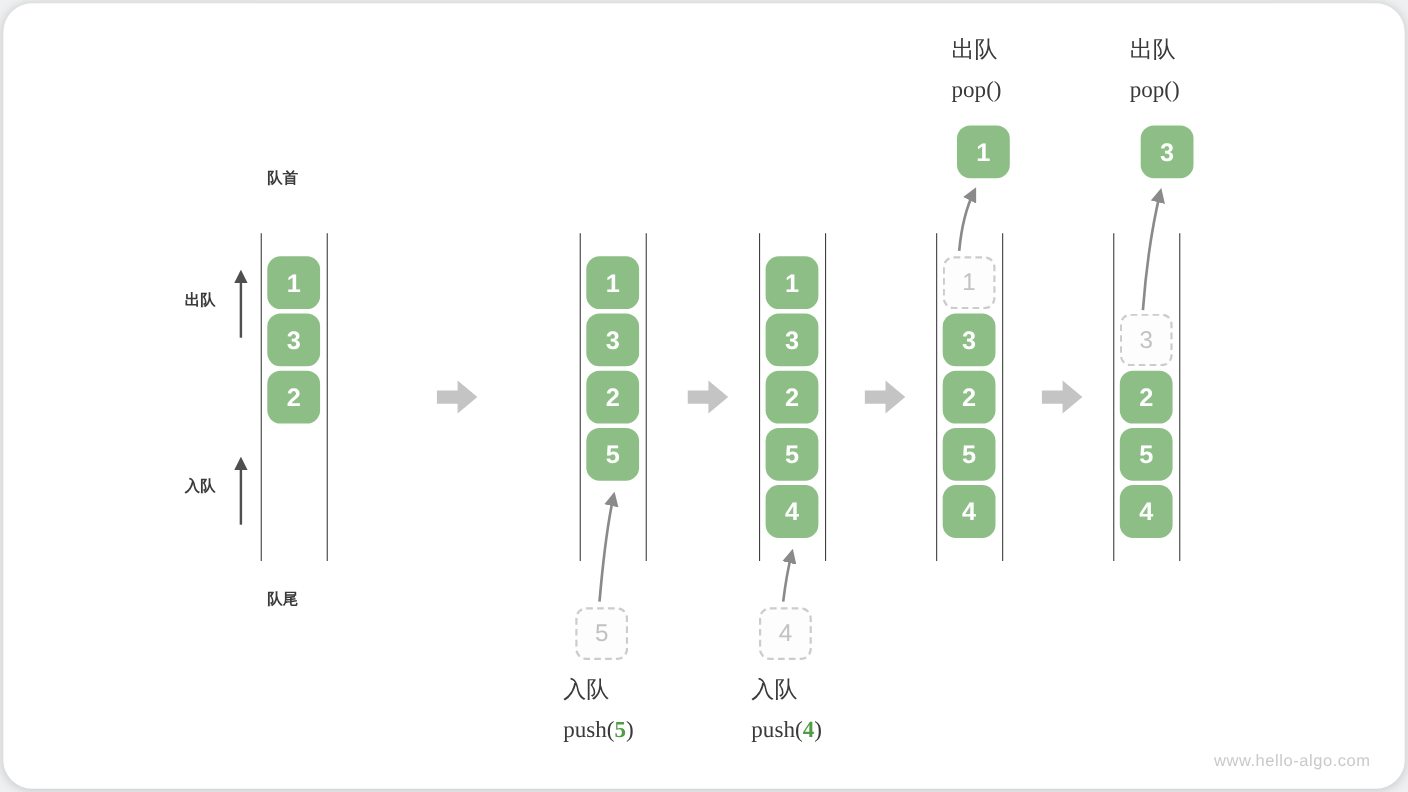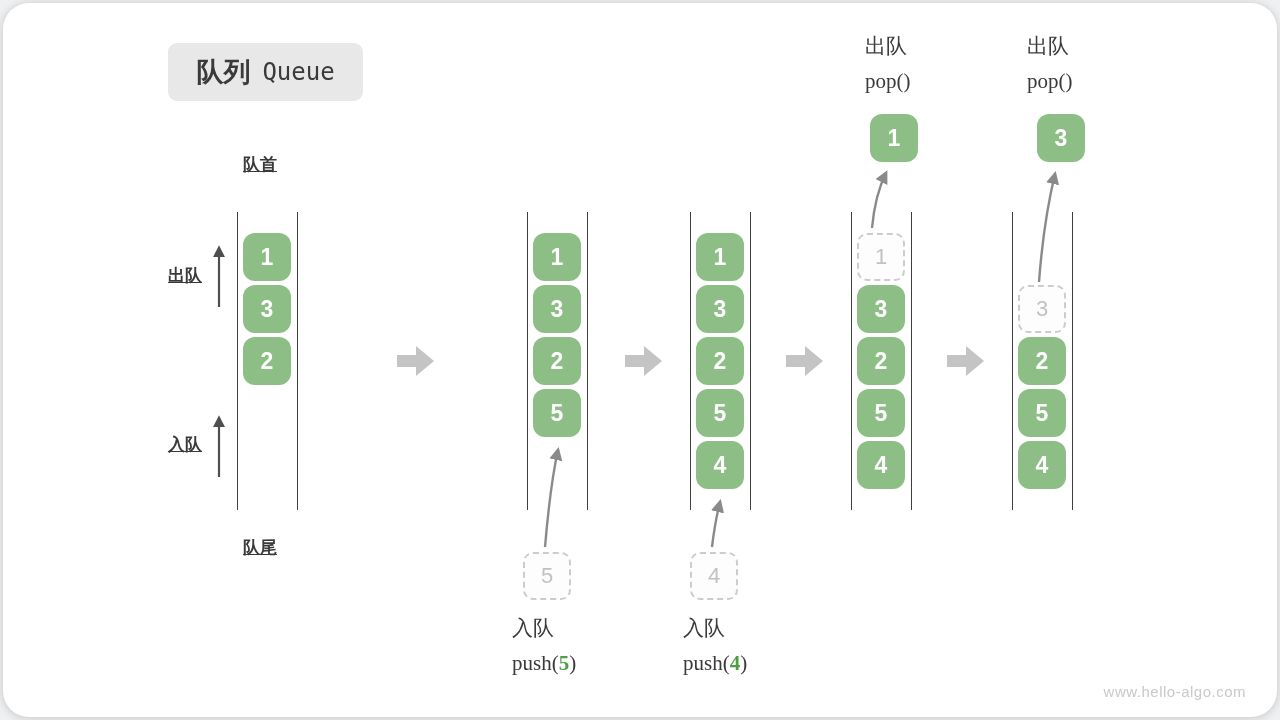--- a/index.html
+++ b/index.html
@@ -21,21 +21,21 @@
   .card{position:absolute;left:3px;top:3px;right:3px;bottom:3px;background:#ffffff;
         border-radius:26px;box-shadow:0 1px 10px rgba(0,0,0,.18);}
   .overlay{position:absolute;left:0;top:0;width:1280px;height:720px;pointer-events:none;}
 
   .title-badge{position:absolute;left:168px;top:43px;width:195px;height:58px;
         background:var(--badge-bg);border-radius:9px;display:flex;align-items:center;
         justify-content:center;gap:12px;}
   .title-zh{font-size:27px;font-weight:700;color:var(--ink);}
   .title-en{font-size:24px;font-family:"DejaVu Sans Mono",monospace;color:var(--ink);}
 
-  .zh-label{position:absolute;font-size:17px;font-weight:700;color:var(--ink);white-space:nowrap;text-decoration:underline;}
+  .zh-label{position:absolute;font-size:14px;font-weight:700;color:var(--ink);white-space:nowrap;}
 
   .queue{position:absolute;top:212px;height:298px;width:61px;
         border-left:1.5px solid var(--wall);border-right:1.5px solid var(--wall);}
   .box{position:absolute;left:5px;width:48px;height:48px;border-radius:12px;
         background:var(--box-green);display:flex;align-items:center;justify-content:center;
         color:#ffffff;font-size:23px;font-weight:700;}
   .ghost{position:absolute;width:48px;height:48px;border-radius:10px;background:#fdfdfd;
         border:2px dashed var(--ghost-border);display:flex;align-items:center;justify-content:center;
         color:var(--ghost);font-size:22px;font-weight:400;}
   .ghost.in-queue{left:5px;}
@@ -75,24 +75,20 @@
       </marker>
     </defs>
     <line class="thin-dark" x1="219" y1="307" x2="219" y2="248" marker-end="url(#ah-dark)"></line>
     <line class="thin-dark" x1="219" y1="477" x2="219" y2="418" marker-end="url(#ah-dark)"></line>
     <path class="thin-gray" d="M545,547 C548,512 552,477 558,450" marker-end="url(#ah-gray)"></path>
     <path class="thin-gray" d="M712,547 C714,530 717,514 720,502" marker-end="url(#ah-gray)"></path>
     <path class="thin-gray" d="M872,228 C874,206 879,187 886,173" marker-end="url(#ah-gray)"></path>
     <path class="thin-gray" d="M1039,282 C1042,242 1048,203 1055,174" marker-end="url(#ah-gray)"></path>
   </svg>
 
-  <div class="title-badge">
-    <span class="title-zh">队列</span>
-    <span class="title-en">Queue</span>
-  </div>
 
   <div class="zh-label" style="left:243px;top:153px;">队首</div>
   <div class="zh-label" style="left:243px;top:536px;">队尾</div>
   <div class="zh-label" style="left:168px;top:264px;">出队</div>
   <div class="zh-label" style="left:168px;top:433px;">入队</div>
 
   <div class="queue" style="left:237px;">
     <div class="box s1">1</div>
     <div class="box s2">3</div>
     <div class="box s3">2</div>

